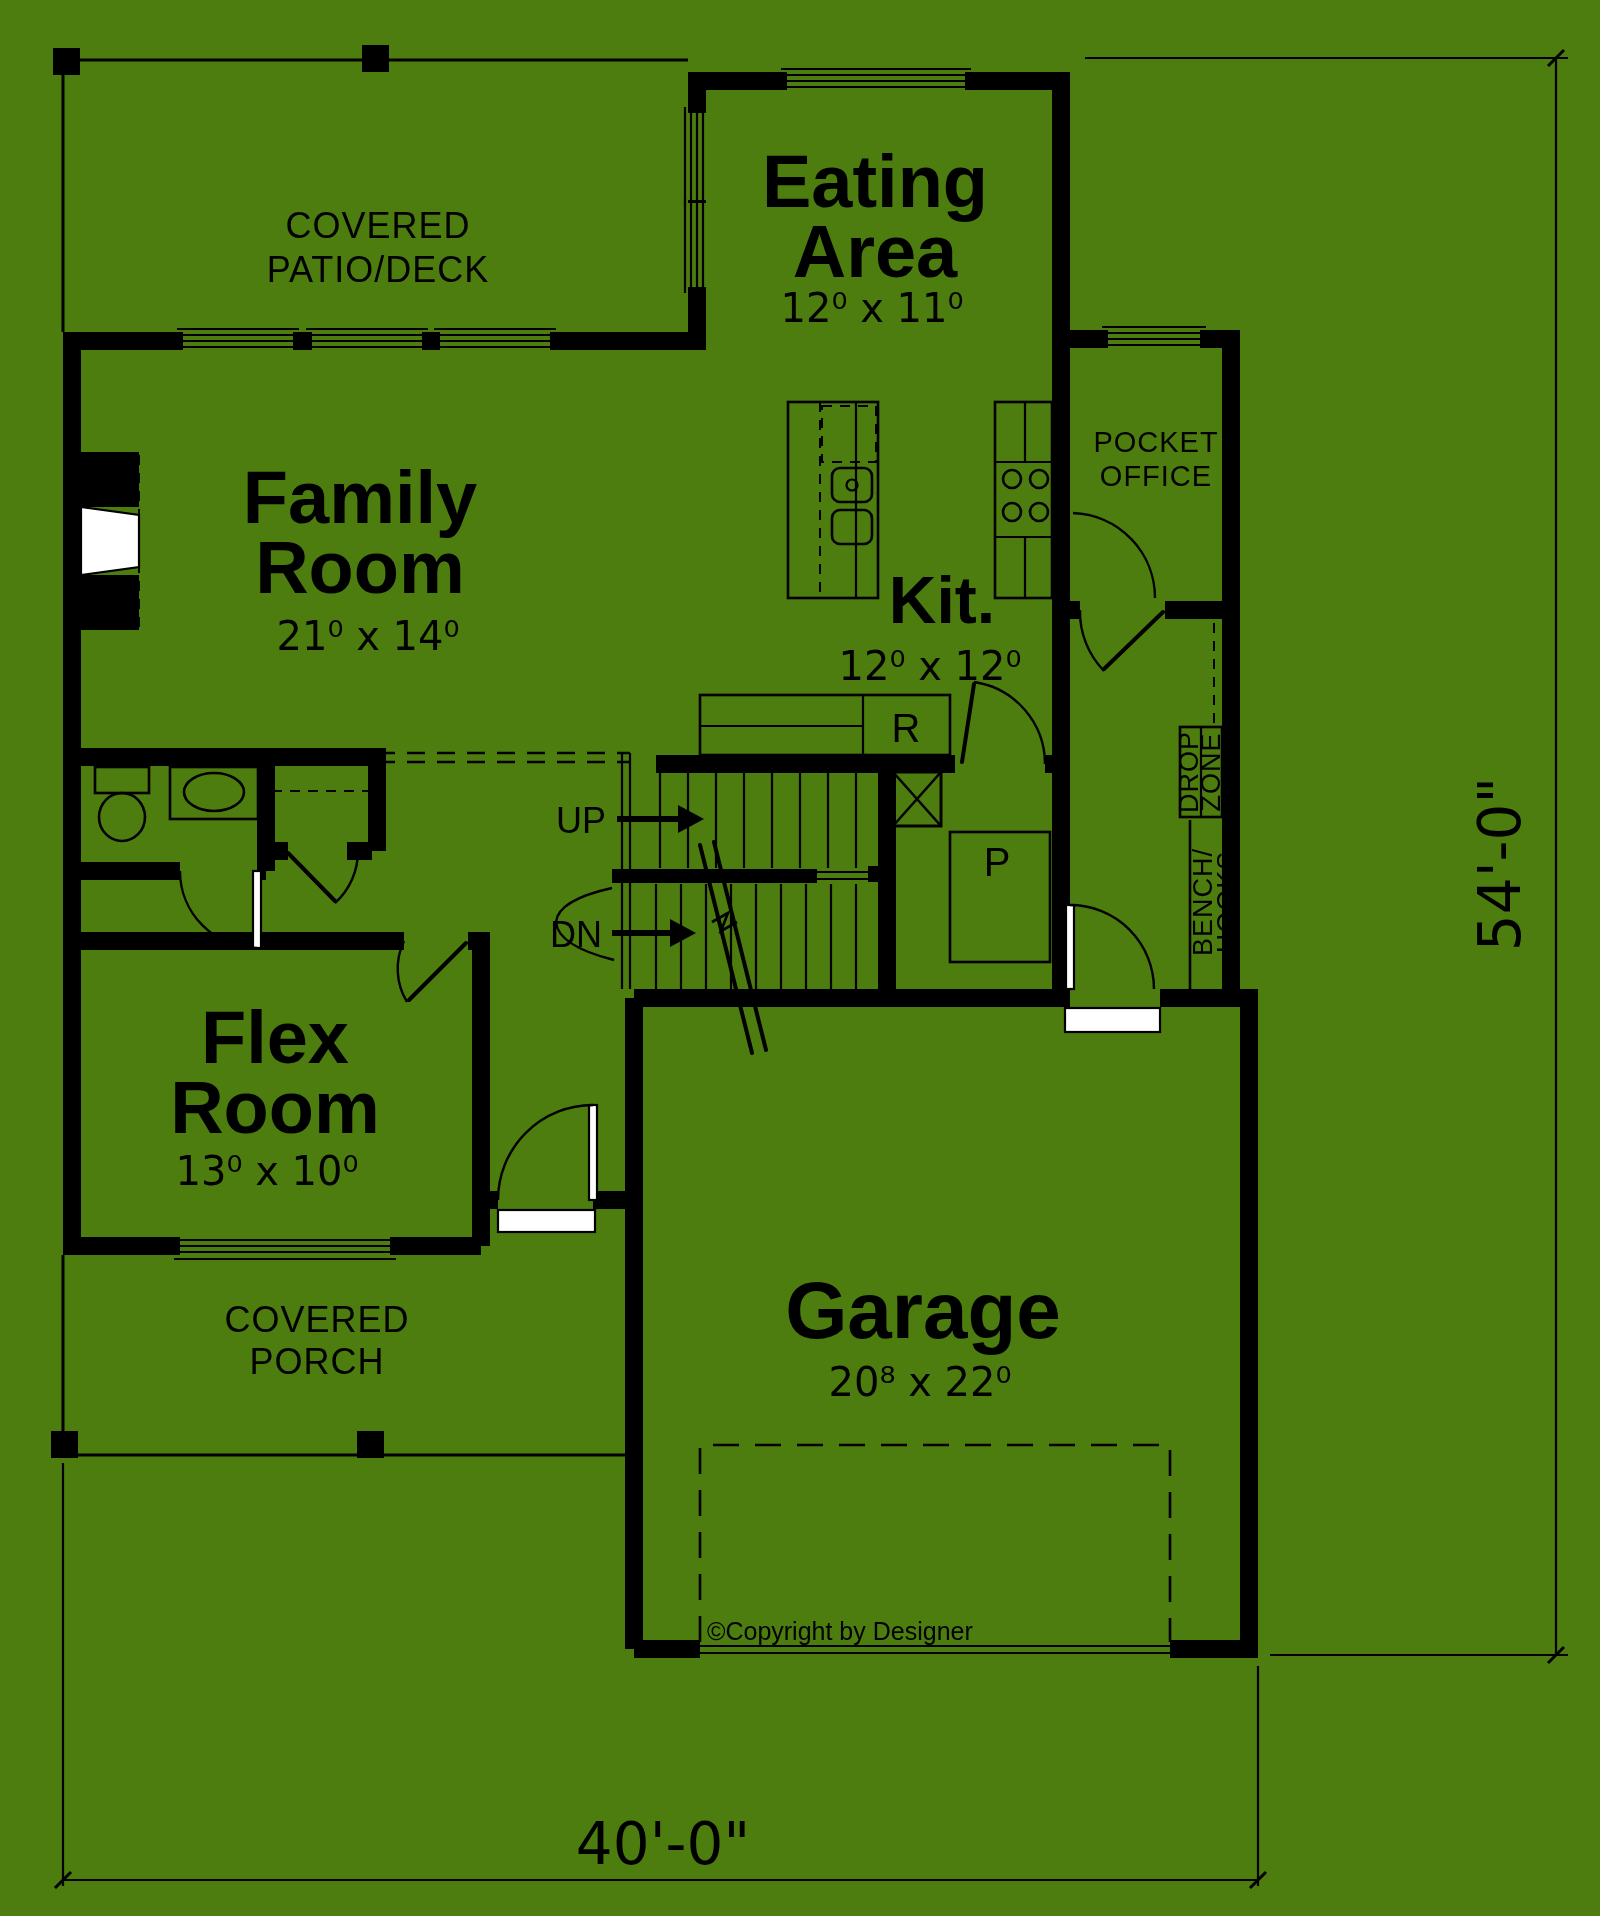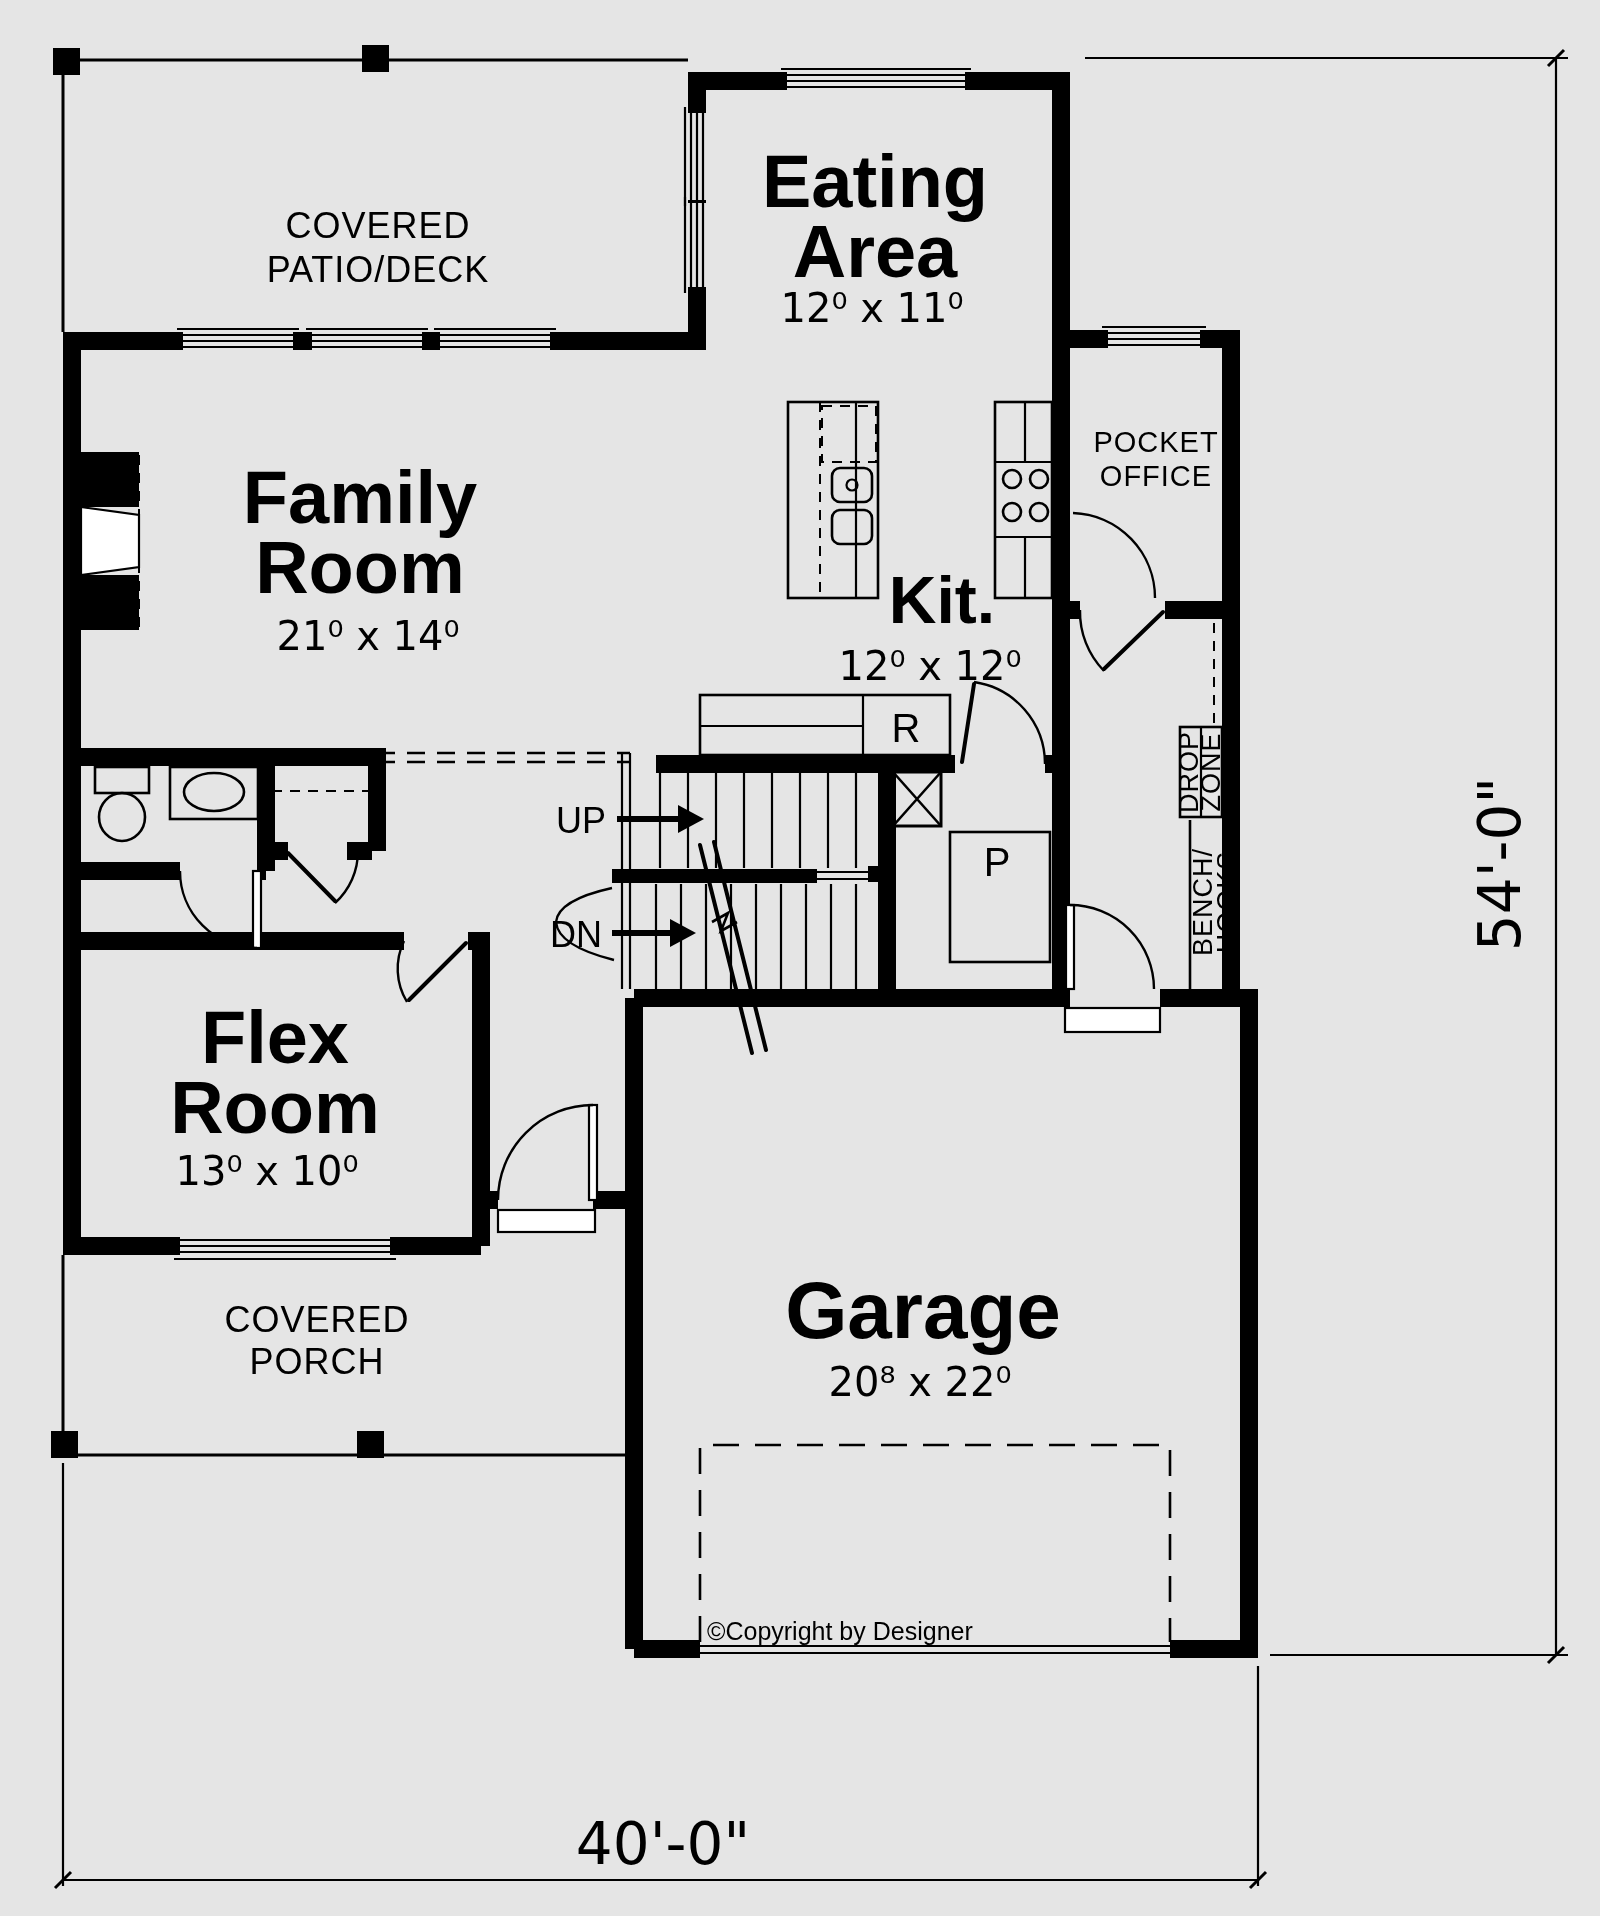--- a/index.html
+++ b/index.html
@@ -1,16 +1,16 @@
 <!DOCTYPE html>
 <html><head>
 <meta charset="utf-8">
 <style>
   html,body{margin:0;padding:0;background:#ffffff;}
-  .canvas{position:relative;width:1600px;height:1916px;background:#e5e5e5;overflow:hidden;text-align:center;}
+  .canvas{position:relative;width:1600px;height:1916px;background:#4d7c0f;overflow:hidden;text-align:center;}
   svg{position:absolute;left:0;top:0;}
   
   .w18{stroke:#000;stroke-width:18;fill:none;}
   .w14{stroke:#000;stroke-width:14;fill:none;}
   .thin3{stroke:#000;stroke-width:3;fill:none;}
   .ln{stroke:#000;stroke-width:2.2;fill:none;}
   .ln26{stroke:#000;stroke-width:2.6;fill:none;}
   .dash{stroke:#000;stroke-width:2.4;fill:none;stroke-dasharray:18 12;}
   .dash2{stroke:#000;stroke-width:2;fill:none;stroke-dasharray:10 8;}
   .dashg{stroke:#000;stroke-width:2.6;fill:none;stroke-dasharray:26 16;}

